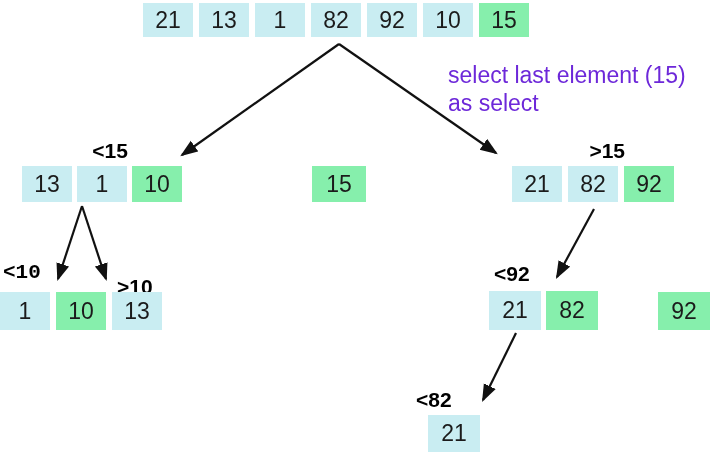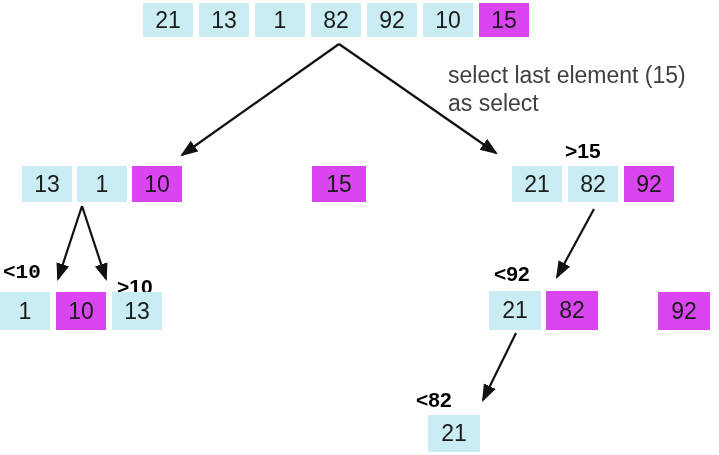--- a/index.html
+++ b/index.html
@@ -6,43 +6,43 @@
   .stage{
     position:relative;width:719px;height:455px;background:#ffffff;
     font-family:"Liberation Sans","DejaVu Sans",sans-serif;overflow:hidden;
   }
   .arrows{position:absolute;left:0;top:0;width:719px;height:455px;}
   .row{position:absolute;display:flex;}
   .cell{
     height:36px;width:50px;display:flex;align-items:center;justify-content:center;
     background:#c9edf2;color:#1b1b1b;font-size:23px;
   }
-  .cell[data-variant="pivot"]{background:#d946ef;}
+  .cell[data-variant="pivot"]{background:#86efac;}
   #g-top{left:143px;top:3px;gap:6px;}
   #g-top .cell{height:34px;}
   #g-r2l{left:22px;top:166px;gap:5px;}
   #g-r2m{left:312px;top:166px;}
   #g-r2m .cell{width:54px;}
   #g-r2r{left:512px;top:166px;gap:6px;}
   #g-r3l{left:0px;top:292px;gap:6px;}
   #g-r3l .cell{height:38px;}
   #g-r3r{left:489px;top:291px;gap:5px;}
   #g-r3r .cell{height:39px;width:52px;}
   #g-92{left:658px;top:292px;}
   #g-92 .cell{height:38px;width:52px;}
   #g-r4{left:428px;top:415px;}
   #g-r4 .cell{height:37px;width:52px;}
   .plabel{position:absolute;font-weight:700;font-size:21px;color:#000;white-space:nowrap;}
   #l-lt15{left:80px;top:139px;width:60px;text-align:center;}
-  #l-gt15{left:565px;top:139px;width:60px;text-align:left;}
+  #l-gt15{left:565px;top:139px;width:60px;text-align:right;}
   #l-lt10{left:3px;top:261px;font-family:Liberation Mono, monospace;}
   #l-gt10{left:117px;top:275px;}
   #l-lt92{left:494px;top:262px;}
   #l-lt82{left:416px;top:388px;}
-  .note{position:absolute;left:448px;top:61px;font-size:23px;line-height:28px;color:#404040;white-space:nowrap;}
+  .note{position:absolute;left:448px;top:61px;font-size:23px;line-height:28px;color:#6d28d9;white-space:nowrap;}
 </style>
 </head>
 <body>
 
 <div class="stage">
 
   <svg class="arrows" viewBox="0 0 719 455">
     <defs>
       <marker id="ah" markerWidth="10" markerHeight="8" refX="7" refY="3" orient="auto" markerUnits="strokeWidth">
         <path d="M0,0 L8,3 L0,6 z" fill="#111"></path>
@@ -64,20 +64,21 @@
     <div class="cell" data-variant="default">92</div>
     <div class="cell" data-variant="default">10</div>
     <div class="cell" data-variant="pivot">15</div>
   </div>
 
   <div class="note">
     <div>select last element (15)</div>
     <div>as select</div>
   </div>
 
+  <div class="plabel" id="l-lt15">&lt;15</div>
   <div class="plabel" id="l-gt15">&gt;15</div>
 
   <div class="row" id="g-r2l">
     <div class="cell" data-variant="default">13</div>
     <div class="cell" data-variant="default">1</div>
     <div class="cell" data-variant="pivot">10</div>
   </div>
 
   <div class="row" id="g-r2m">
     <div class="cell" data-variant="pivot">15</div>

